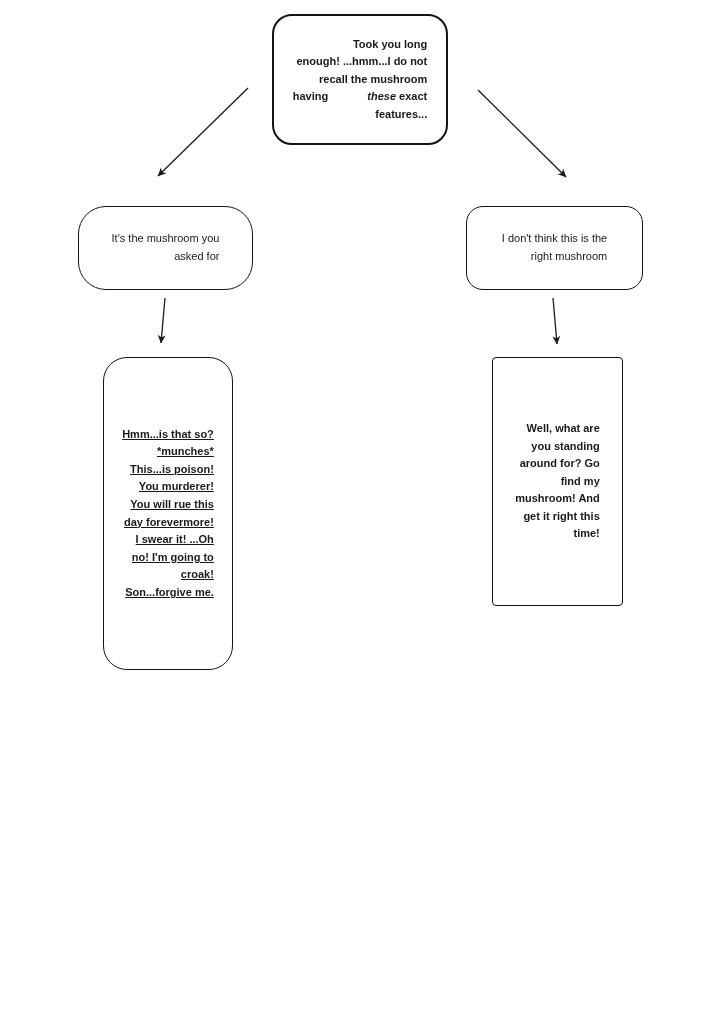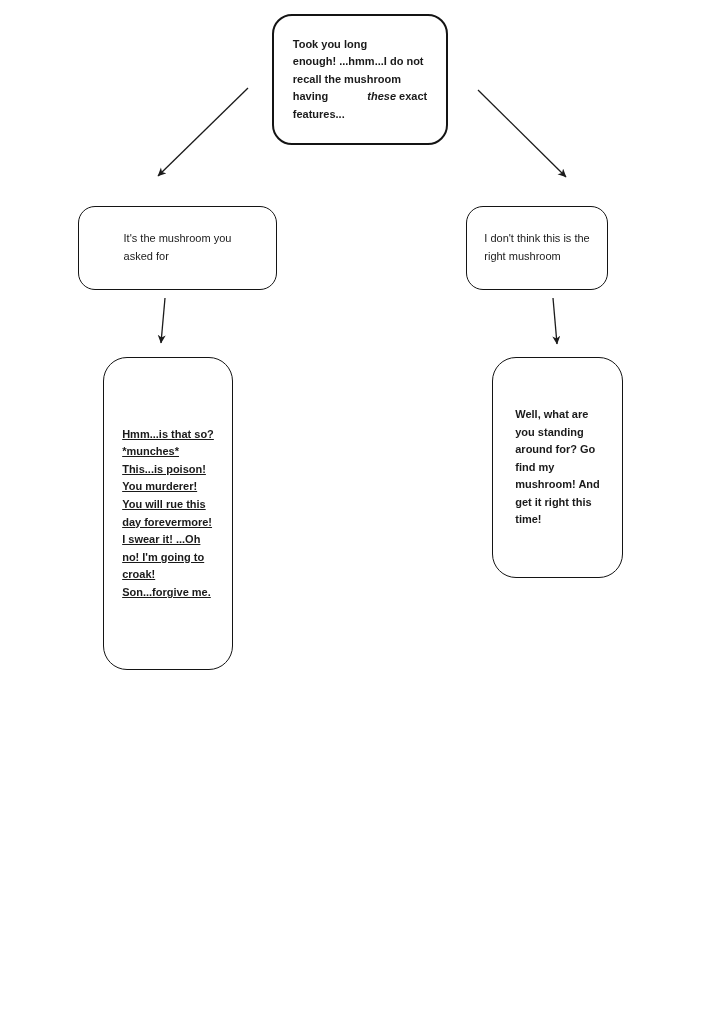--- a/index.html
+++ b/index.html
@@ -17,58 +17,58 @@
     left: 0; top: 0;
     width: 724px; height: 1023px;
     pointer-events: none;
   }
   .arrows line { stroke: #1a1a1a; stroke-width: 1.3; }
   .node {
     position: absolute;
     display: flex;
     align-items: center;
     justify-content: center;
-    text-align: left;
+    text-align: right;
     background: #ffffff;
     border: 1.5px solid #141414;
     color: #1a1a1a;
     font-size: 11px;
     line-height: 1.6;
     white-space: pre-line;
     padding: 6px 10px;
   }
   .node .txt { white-space: pre-line; }
   .bold { font-weight: bold; }
   .node em { font-style: italic; font-weight: bold; margin-left: 36px; }
   #node-prompt {
     left: 272px; top: 14px;
     width: 176px; height: 131px;
     border-width: 2px;
     border-radius: 20px;
   }
   #node-choice-accept {
     left: 78px; top: 206px;
-    width: 199px; height: 84px;
-    border-radius: 17px;
+    width: 175px; height: 84px;
+    border-radius: 28px;
   }
   #node-choice-doubt {
     left: 466px; top: 206px;
-    width: 142px; height: 84px;
+    width: 177px; height: 84px;
     border-radius: 17px;
   }
   #node-outcome-poison {
     left: 103px; top: 357px;
     width: 130px; height: 313px;
     border-radius: 24px;
     text-decoration: underline;
   }
   #node-outcome-retry {
     left: 492px; top: 357px;
-    width: 131px; height: 221px;
-    border-radius: 24px;
+    width: 131px; height: 249px;
+    border-radius: 4px;
   }
 </style>
 </head>
 <body>
 
 <div class="page">
 
   <svg class="arrows" viewBox="0 0 724 1023" xmlns="http://www.w3.org/2000/svg">
     <defs>
       <marker id="arrowhead" markerUnits="userSpaceOnUse" markerWidth="10" markerHeight="9" refX="8" refY="4" orient="auto">

